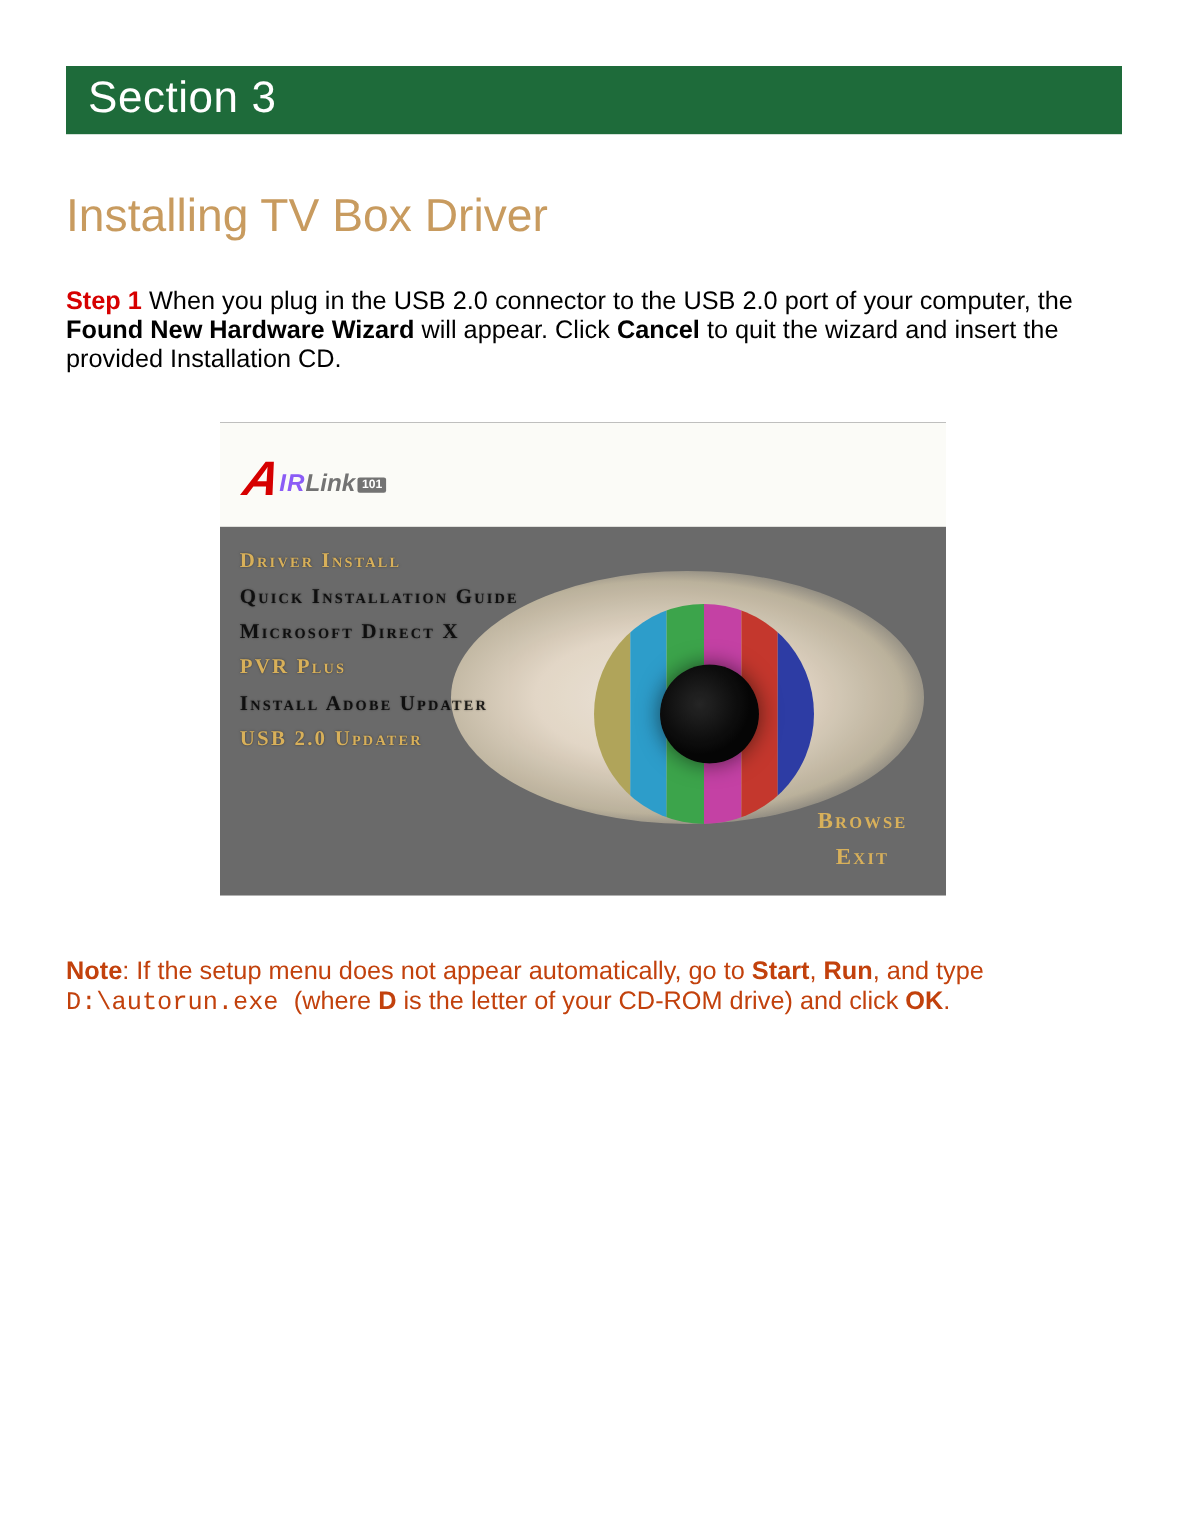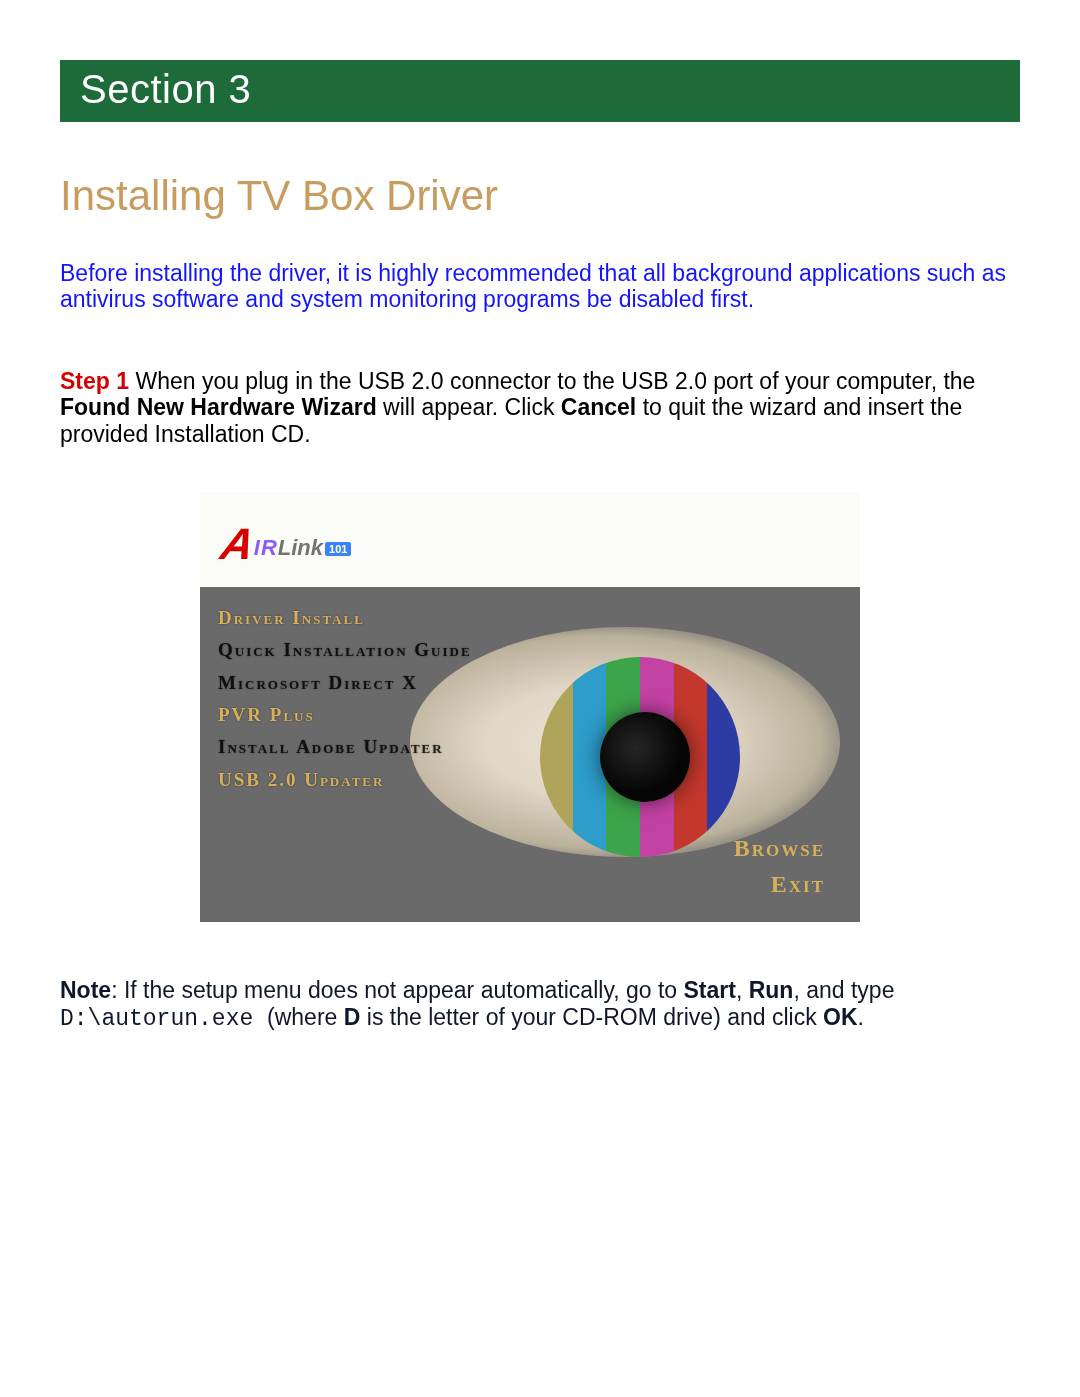--- a/index.html
+++ b/index.html
@@ -70,21 +70,21 @@
     color: #d60000;
     font-style: italic;
     display: inline-block;
     transform: translateY(4px) skewX(-12deg);
     font-weight: 900;
   }
   .logo .ir { color: #8b5cf6; letter-spacing: 1px; font-size: 22px;}
   .logo .link { color: #737373; font-size: 22px;}
   .logo .badge {
     display: inline-block;
-    background: #3b82f6;
+    background: #737373;
     color: #fff;
     font-style: normal;
     font-size: 11px;
     padding: 1px 4px;
     border-radius: 2px;
     transform: translateY(-2px);
     margin-left: 2px;
   }
   .ss-body {
     position: absolute;
@@ -141,42 +141,41 @@
   .menu .item { display: block; white-space: nowrap; }
   .menu .dim { color: #000000; opacity: 0.85; }
   .menu2 {
     position: absolute;
     bottom: 20px; right: 35px;
     font-family: Georgia, 'Times New Roman', serif;
     font-variant: small-caps;
     letter-spacing: 2px;
     color: #d8b05a;
     font-weight: bold;
-    font-size: 24px;
+    font-size: 21px;
     line-height: 1.5;
-    text-align: right;
+    text-align: center;
   }
   .note-block {
     font-size: 23px;
     line-height: 1.15;
-    color: #0f172a;
+    color: #c2410c;
     margin-top: 55px;
   }
   .mono { font-family: 'Courier New', Courier, monospace; }
 </style>
 </head>
 <body>
 
 <div class="page">
 
   <div class="section-banner">Section 3</div>
 
   <h1 class="title">Installing TV Box Driver</h1>
 
-  <p class="recommend">Before installing the driver, it is highly recommended that all background applications such as antivirus software and system monitoring programs be disabled first.</p>
 
   <p class="step-block">
     <span class="step-label">Step 1</span><span> When you plug in the USB 2.0 connector to the USB 2.0 port of your computer, the </span><span class="b">Found New Hardware Wizard</span><span> will appear. Click </span><span class="b">Cancel </span><span>to quit the wizard and insert the provided Installation CD.</span>
   </p>
 
 
   <div class="screenshot-wrap">
     <div class="ss-top">
       <div class="logo">
         <span class="a-glyph">A</span><span class="ir">IR</span><span class="link">Link</span><span class="badge">101</span>

